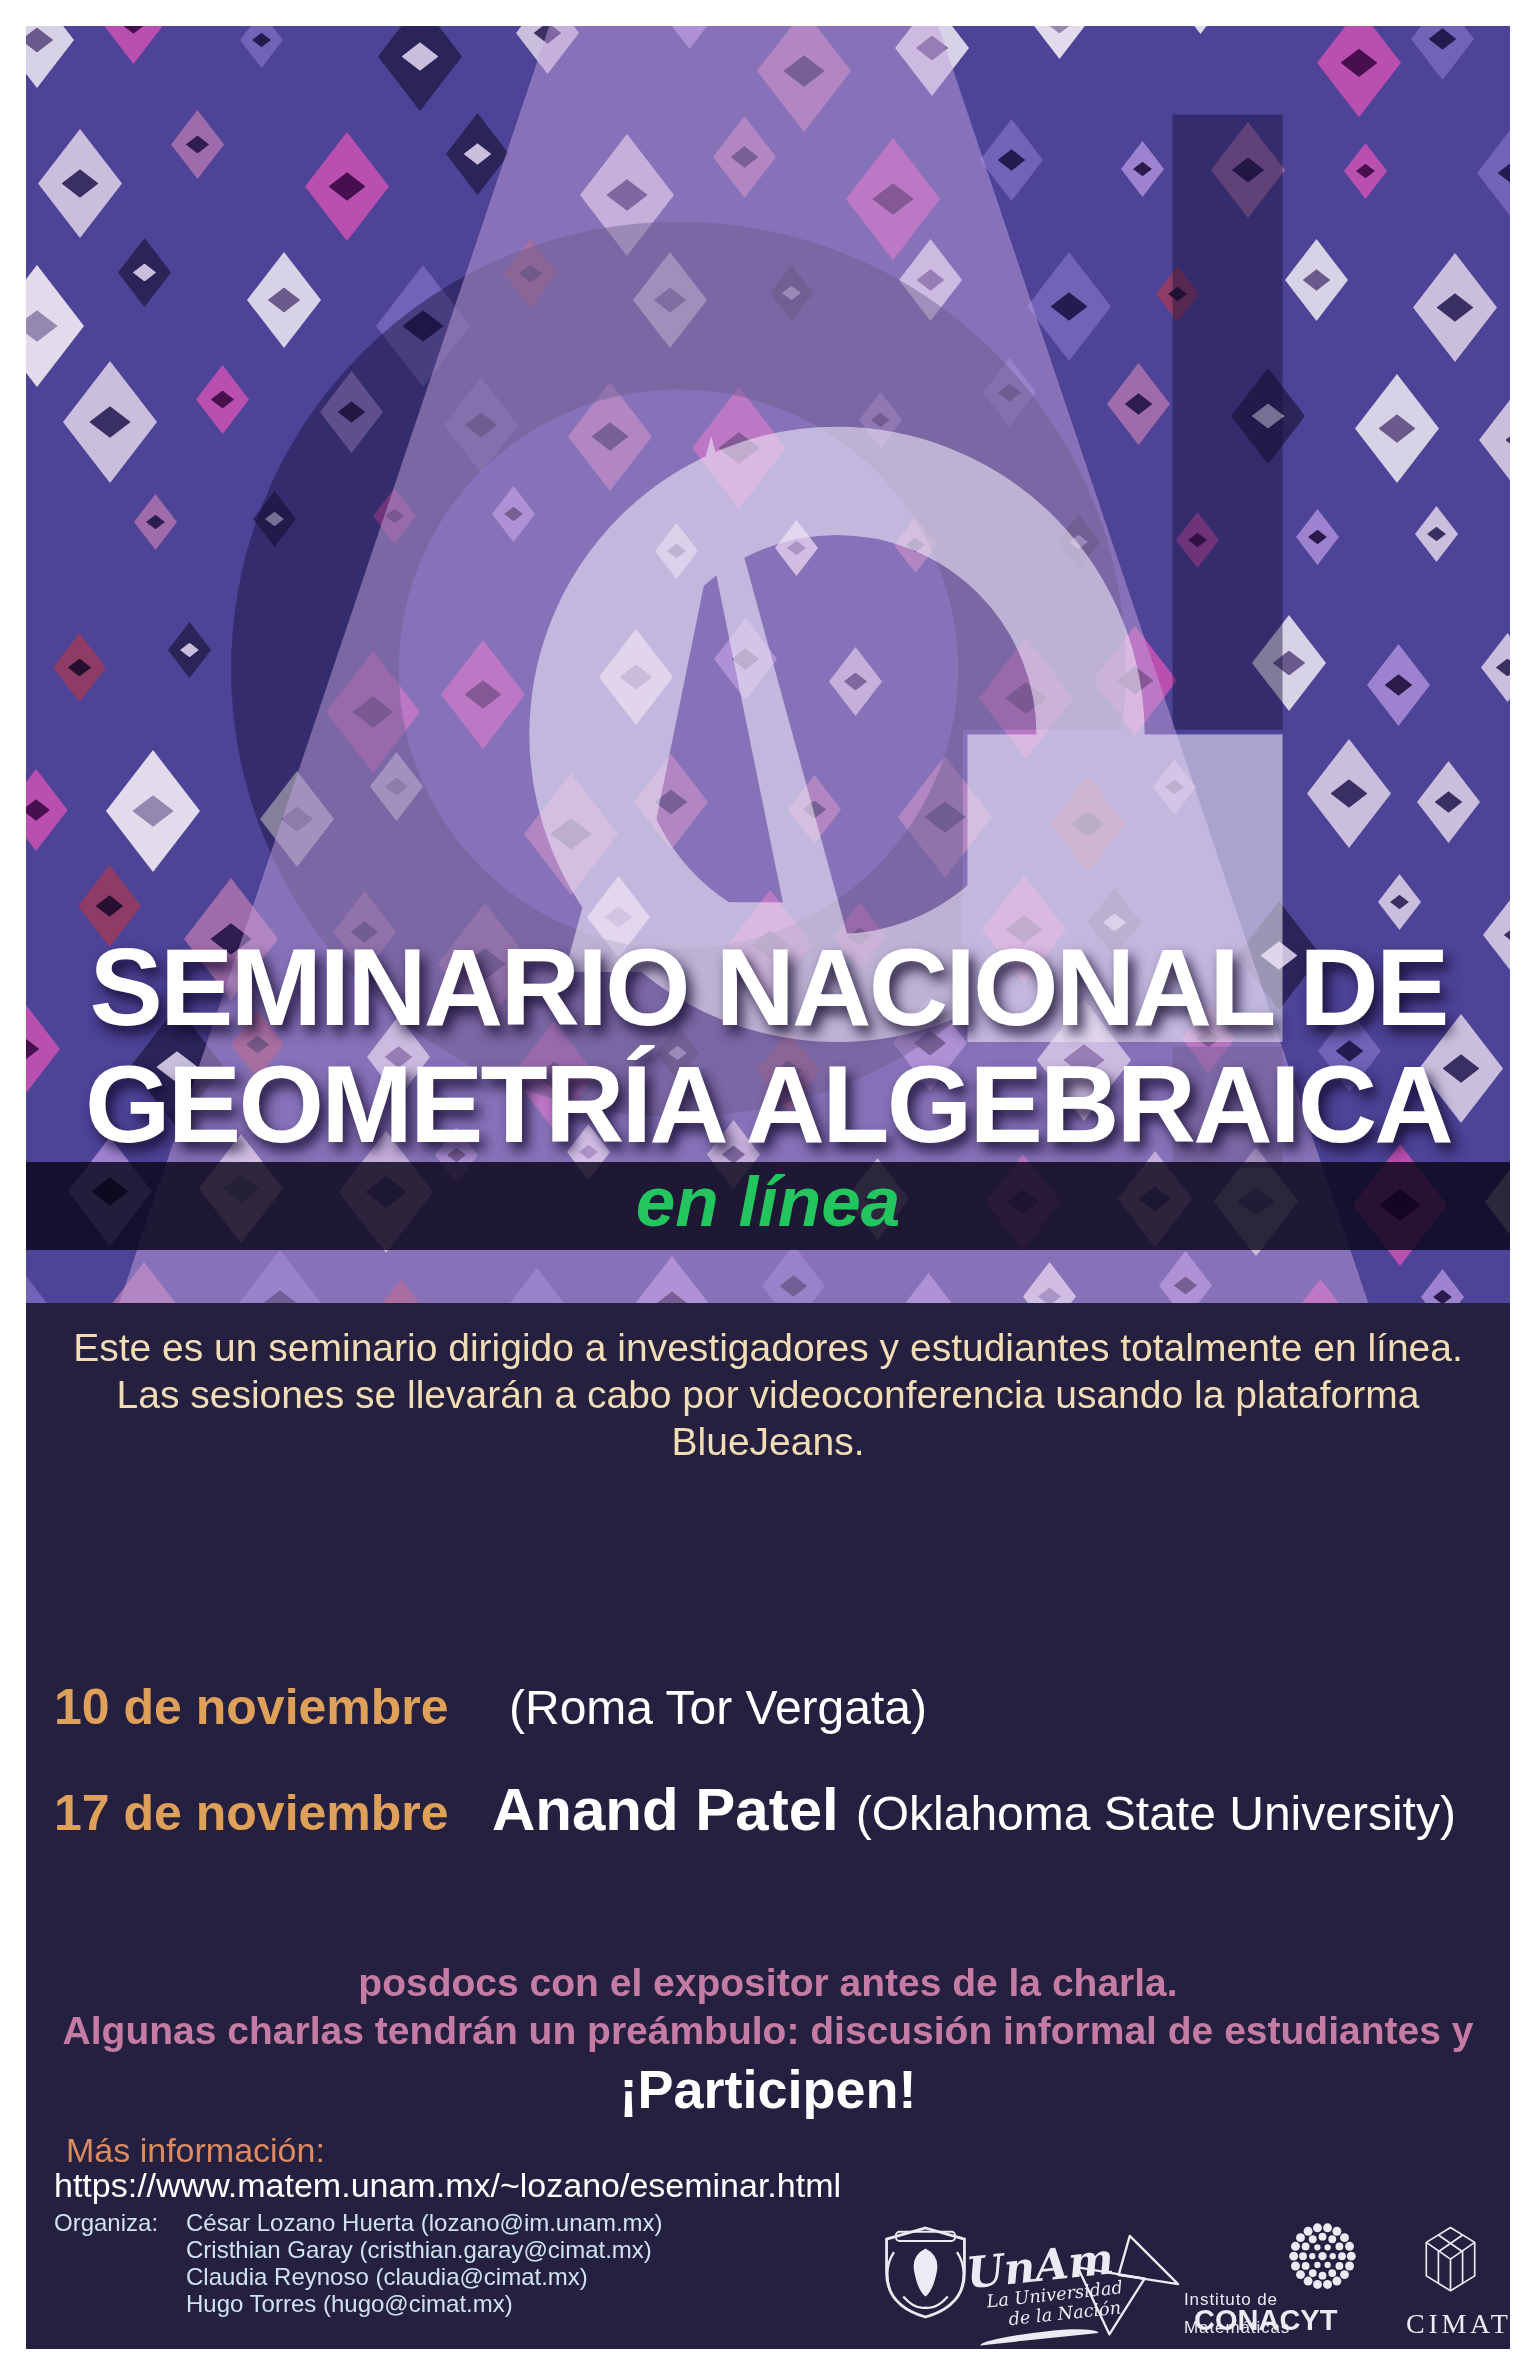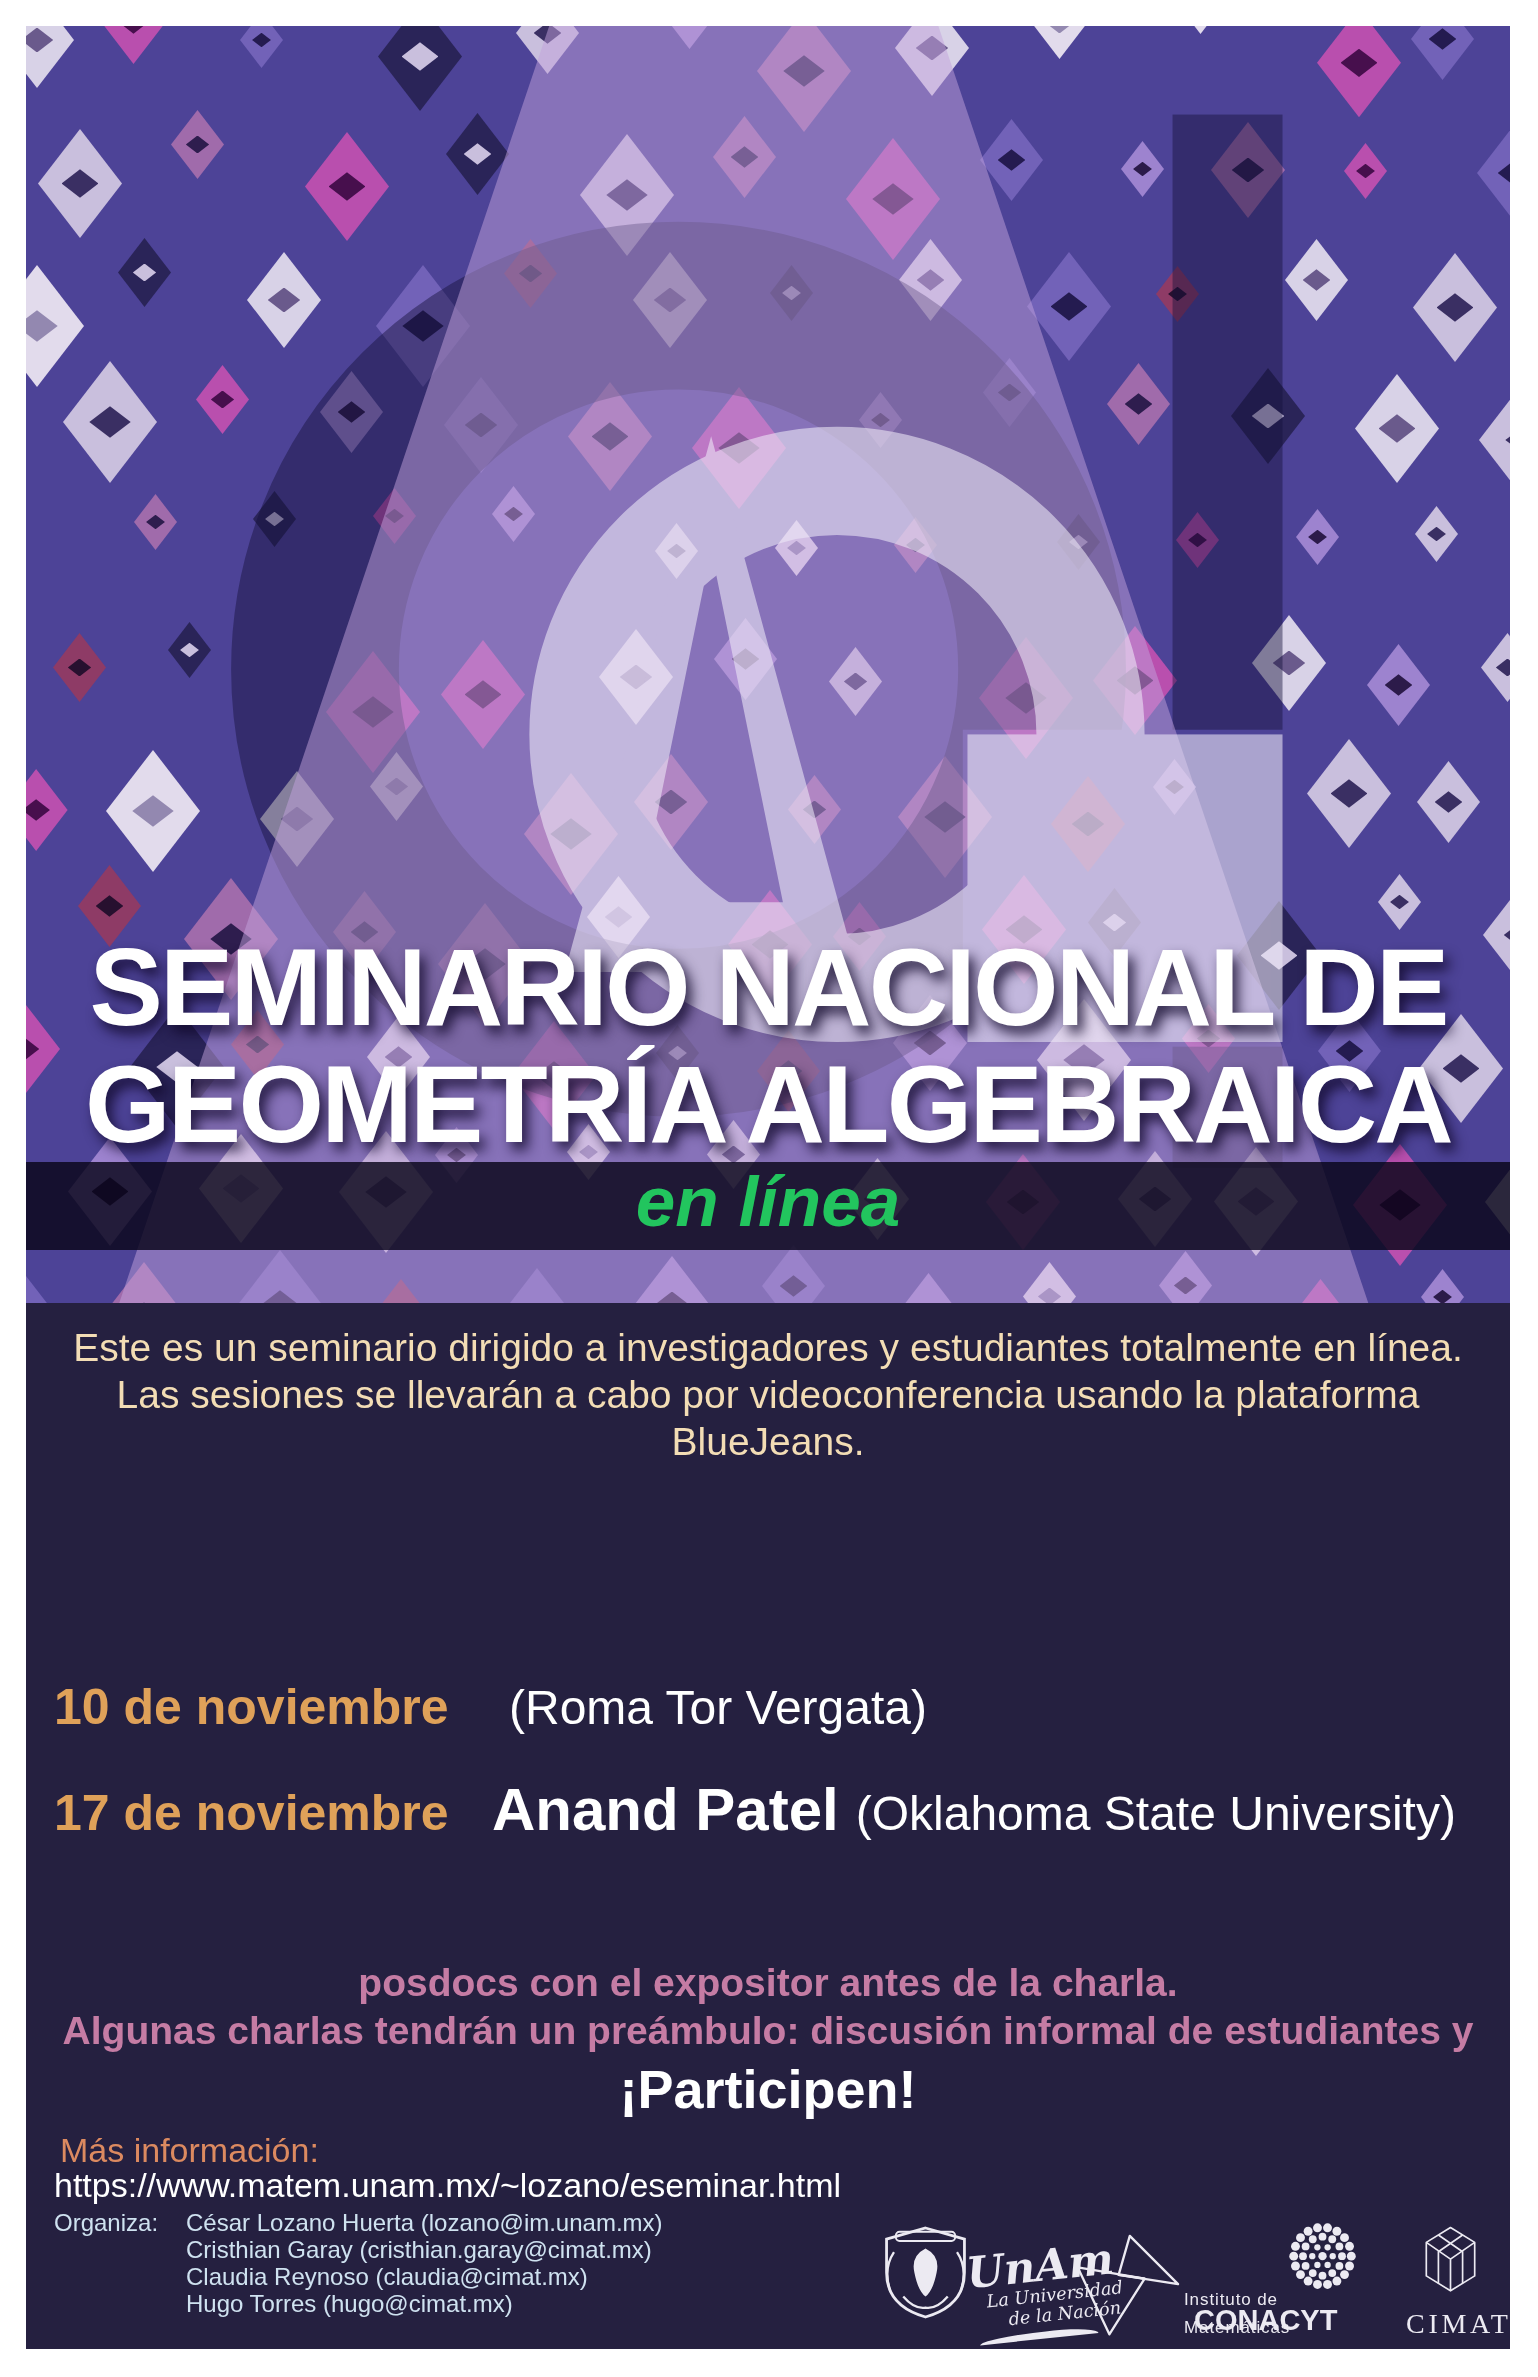--- a/index.html
+++ b/index.html
@@ -35,21 +35,21 @@
   .row{position:absolute;left:28px;right:18.6px;display:flex;align-items:baseline;
        line-height:1;white-space:nowrap;}
   .row.r1{top:1656px;} .row.r2{top:1754px;}
   .row .date{width:438px;flex:0 0 auto;color:#dfa159;font-weight:bold;font-size:50px;}
   .row .speaker{color:#ffffff;font-weight:bold;font-size:60px;}
   .row .affil{color:#ffffff;font-weight:normal;font-size:48px;margin-left:17px;}
   .note{position:absolute;left:0;top:1933px;width:100%;text-align:center;
         color:#c57ca4;font-weight:bold;font-size:39px;line-height:48px;}
   .cta{position:absolute;left:0;top:2032px;width:100%;text-align:center;
        color:#ffffff;font-weight:bold;font-size:54px;}
-  .info-label{position:absolute;left:34px;top:2105px;color:#dc8a60;font-size:34px;}
+  .info-label{position:absolute;left:40px;top:2105px;color:#dc8a60;font-size:34px;}
   .info-url{position:absolute;left:28px;top:2140px;color:#ffffff;font-size:34px;}
   .organiza{position:absolute;left:28px;top:2183px;color:#cfe2f0;font-size:24px;
             line-height:27px;}
   .organiza .lbl{position:absolute;left:0;top:0;}
   .organiza .names{padding-left:132px;}
 
   
   .logo{position:absolute;color:#eceaf2;}
   .logo svg{display:block;}
   .unam-script{left:943px;top:2219px;width:158px;font-family:"DejaVu Serif",serif;

